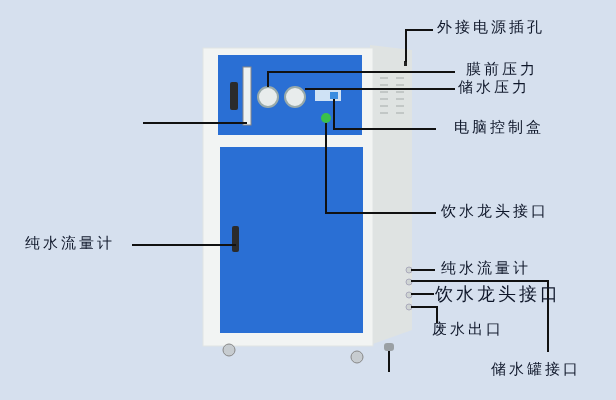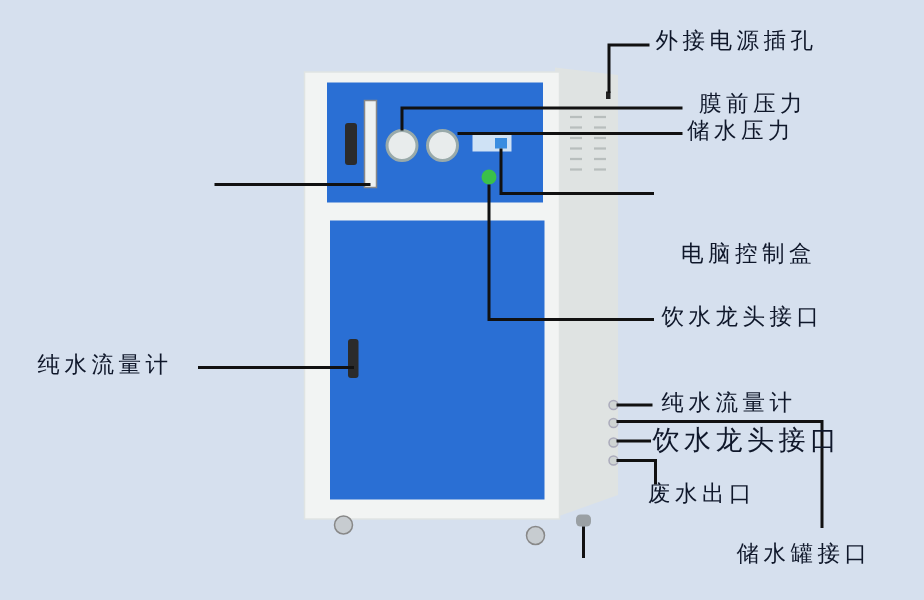--- a/index.html
+++ b/index.html
@@ -76,20 +76,20 @@
       <polyline points="411,307 437,307 437,323"></polyline>
       <polyline points="389,351 389,372"></polyline>
       <polyline points="143,123 247,123"></polyline>
       <polyline points="132,245 236,245"></polyline>
     </g>
   </svg>
 
   <span class="label" style="left:437px; top:20px;">外接电源插孔</span>
   <span class="label" style="left:466px; top:62px;">膜前压力</span>
   <span class="label" style="left:458px; top:80px;text-align:center;">储水压力</span>
-  <span class="label" style="left:454px; top:120px;margin-top:42px;">电脑控制盒</span>
+  <span class="label" style="left:454px; top:120px;">电脑控制盒</span>
   <span class="label" style="left:441px; top:204px;">饮水龙头接口</span>
   <span class="label" style="left:441px; top:261px;">纯水流量计</span>
   <span class="label" style="left:435px; top:286px; font-size:18px;">饮水龙头接口</span>
   <span class="label" style="left:432px; top:322px;">废水出口</span>
   <span class="label" style="left:491px; top:362px;">储水罐接口</span>
   <span class="label" style="left:25px; top:236px;">纯水流量计</span>
 </div>
 
 </body></html>

